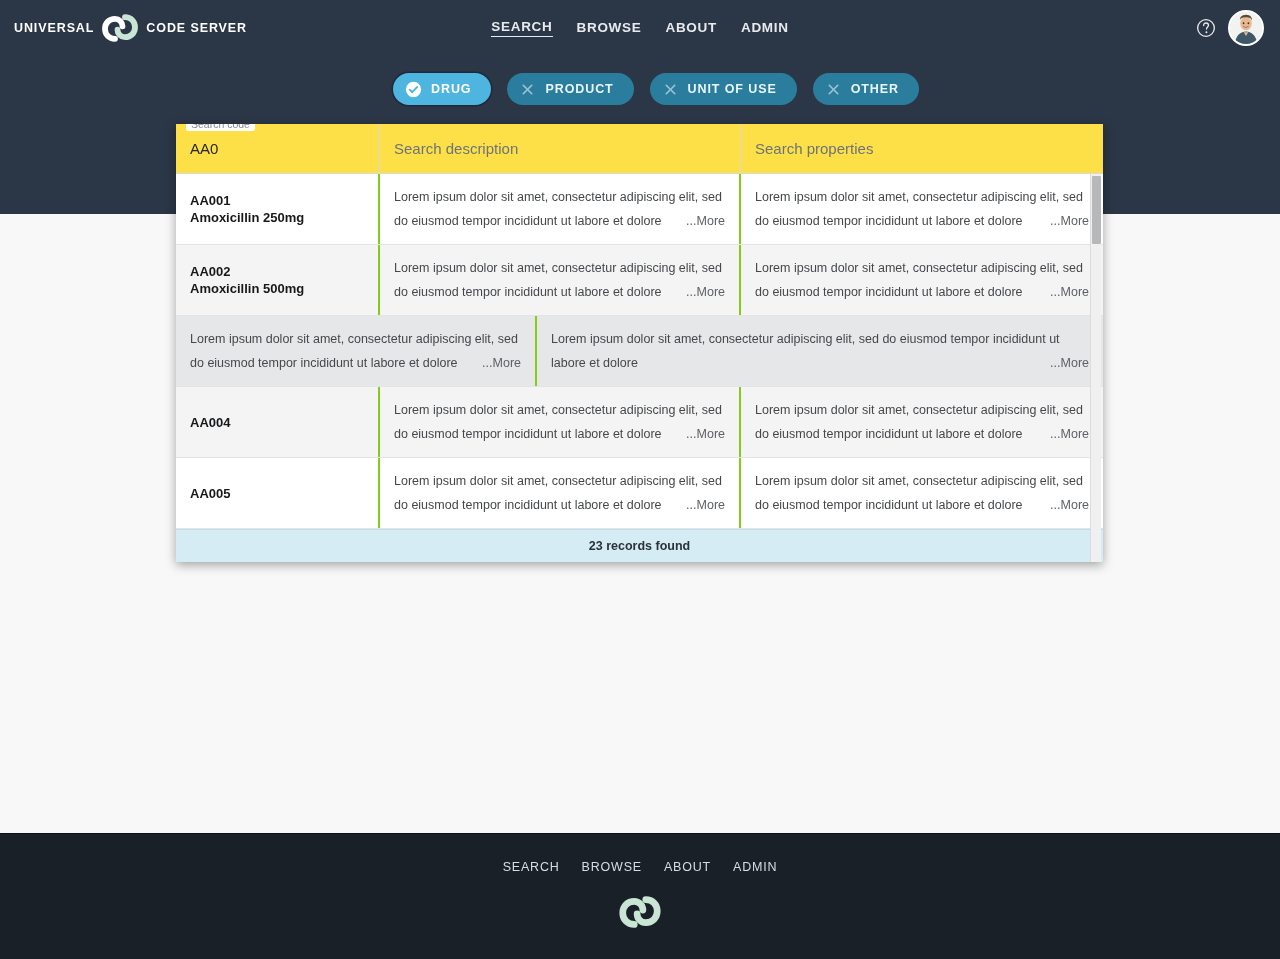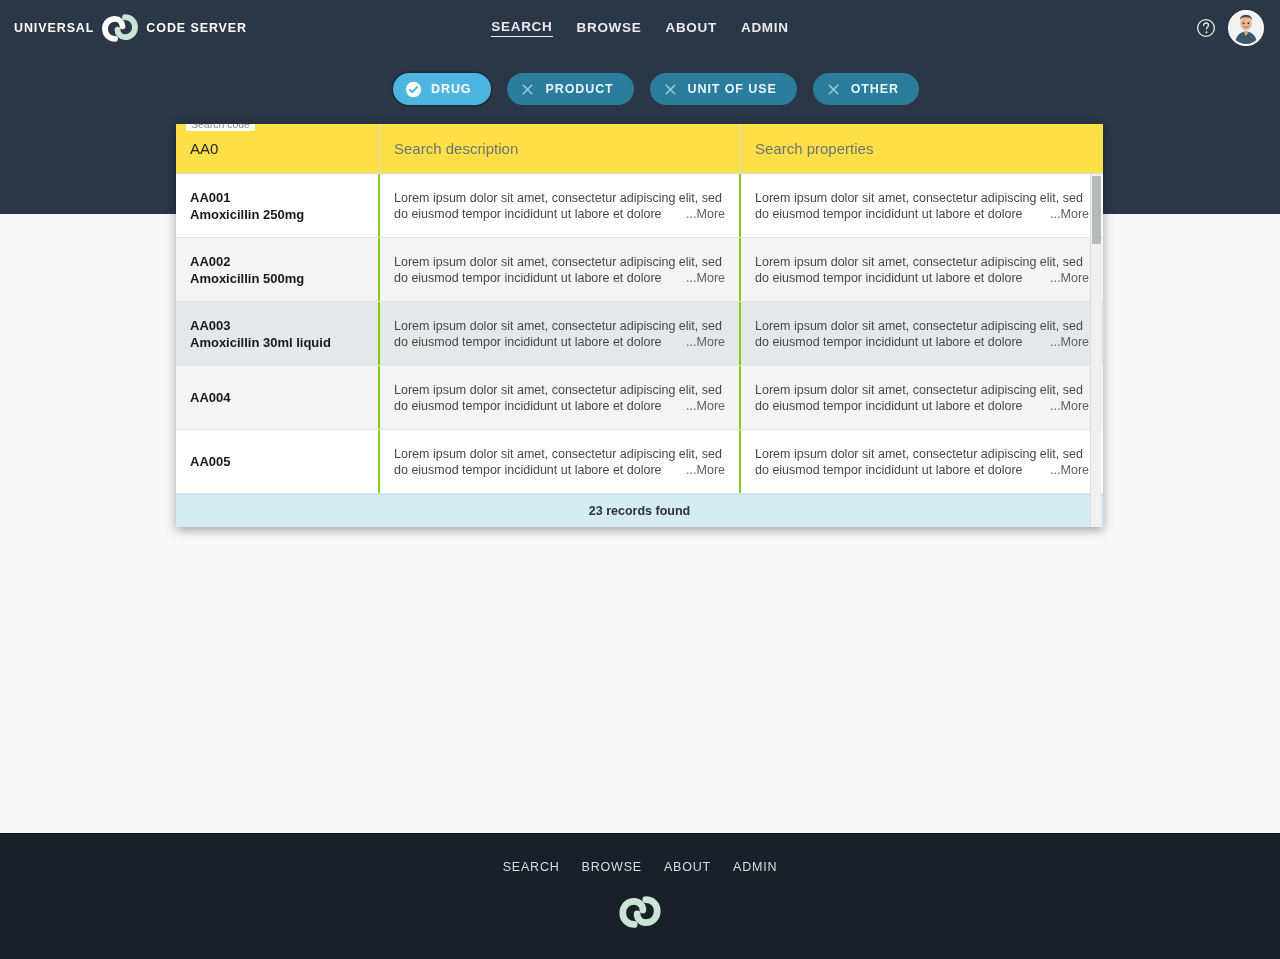--- a/index.html
+++ b/index.html
@@ -202,21 +202,21 @@
   .name-line {
     font-size: 13px;
     font-weight: bold;
     color: #16181a;
     line-height: 17px;
   }
 
   .desc-text {
     font-size: 12.5px;
     color: #45484b;
-    line-height: 16px;
+    line-height: 24px;
     position: relative;
     padding-right: 0;
   }
   .desc-more {
     font-size: 12.5px;
     color: #5d6165;
     float: right;
   }
 
   
@@ -388,24 +388,20 @@
       </div>
       <div class="cell col-desc">
         <span class="desc-text"><span>Lorem ipsum dolor sit amet, consectetur adipiscing elit, sed do eiusmod tempor incididunt ut labore et dolore</span><span class="desc-more">...More</span></span>
       </div>
       <div class="cell col-props">
         <span class="desc-text"><span>Lorem ipsum dolor sit amet, consectetur adipiscing elit, sed do eiusmod tempor incididunt ut labore et dolore</span><span class="desc-more">...More</span></span>
       </div>
     </div>
 
     <div class="row hover">
-      <div class="cell col-code">
-        <span class="code-line">AA003</span>
-        <span class="name-line">Amoxicillin 30ml liquid</span>
-      </div>
       <div class="cell col-desc">
         <span class="desc-text"><span>Lorem ipsum dolor sit amet, consectetur adipiscing elit, sed do eiusmod tempor incididunt ut labore et dolore</span><span class="desc-more">...More</span></span>
       </div>
       <div class="cell col-props">
         <span class="desc-text"><span>Lorem ipsum dolor sit amet, consectetur adipiscing elit, sed do eiusmod tempor incididunt ut labore et dolore</span><span class="desc-more">...More</span></span>
       </div>
     </div>
 
     <div class="row even">
       <div class="cell col-code">

